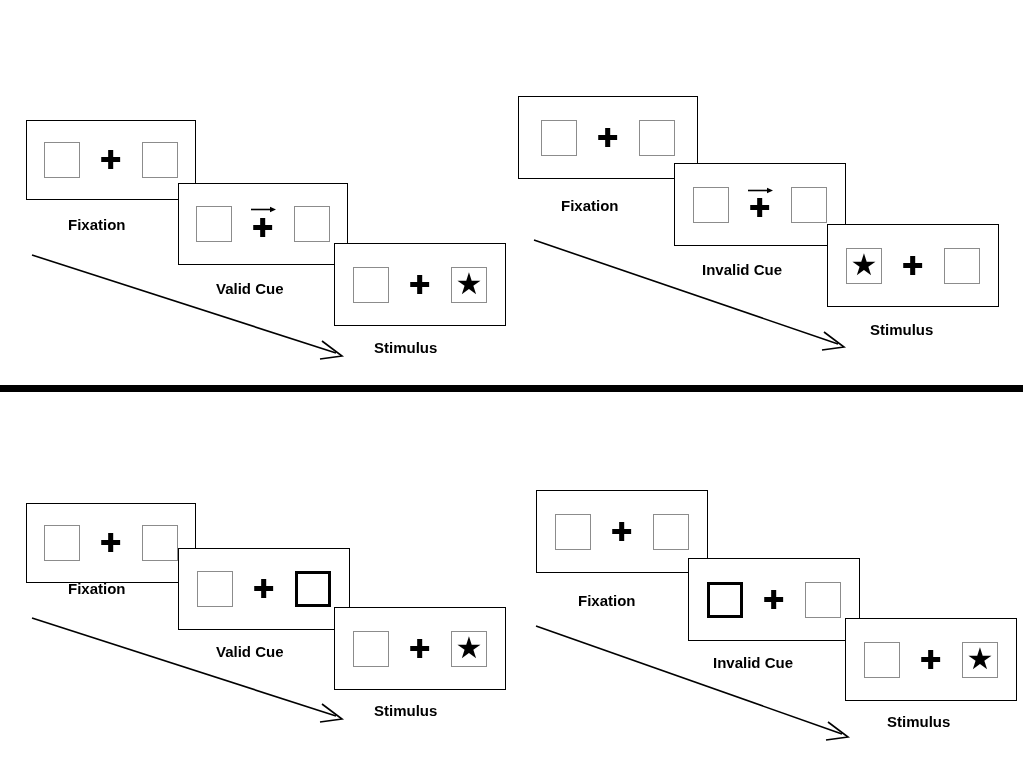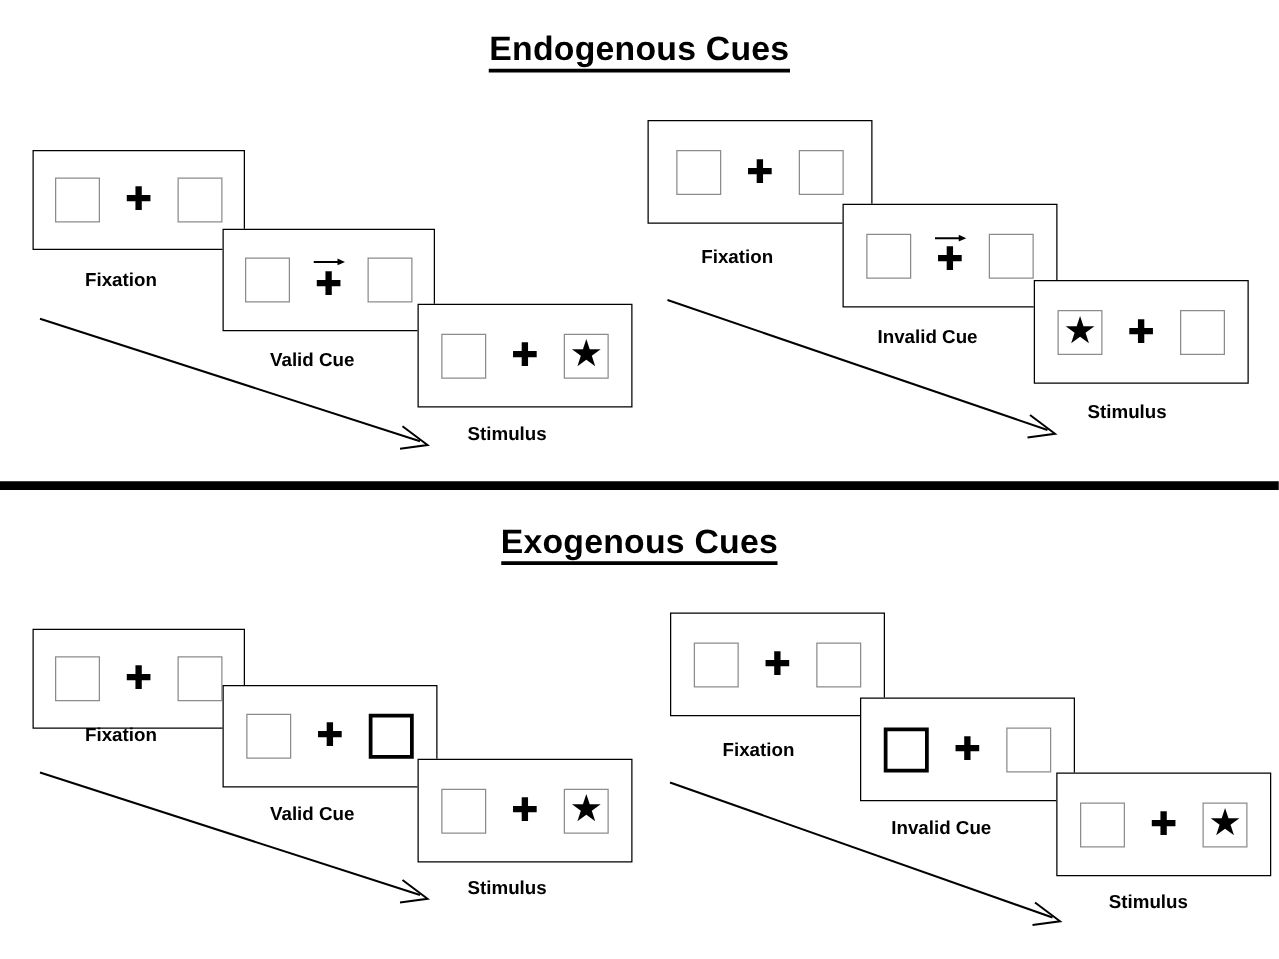--- a/index.html
+++ b/index.html
@@ -98,23 +98,20 @@
   .time-arrow{
     position:absolute;
     pointer-events:none;
   }
 </style>
 </head>
 <body>
 
 <div class="stage">
 
-  <div class="section-title" id="title-endogenous">
-    <span>Endogenous Cues</span>
-  </div>
 
   <div class="panel" style="left:26px;top:120px;width:170px;height:80px;">
     <div class="panel-inner">
       <div class="box"></div>
       <div class="fix-wrap">
         <span class="plus">✚</span>
       </div>
       <div class="box"></div>
     </div>
   </div>
@@ -192,23 +189,20 @@
   </div>
   <div class="caption" style="left:870px;top:321px;">Stimulus</div>
 
   <svg class="time-arrow" style="left:528px;top:232px;width:330px;height:130px;" viewBox="0 0 330 130">
     <line x1="6" y1="8" x2="310" y2="112" stroke="#000" stroke-width="1.6"></line>
     <polyline points="296,100 316,115 294,118" fill="none" stroke="#000" stroke-width="1.6"></polyline>
   </svg>
 
   <div class="divider"></div>
 
-  <div class="section-title" id="title-exogenous">
-    <span>Exogenous Cues</span>
-  </div>
 
   <div class="panel" style="left:26px;top:503px;width:170px;height:80px;">
     <div class="panel-inner">
       <div class="box"></div>
       <div class="fix-wrap">
         <span class="plus">✚</span>
       </div>
       <div class="box"></div>
     </div>
   </div>

